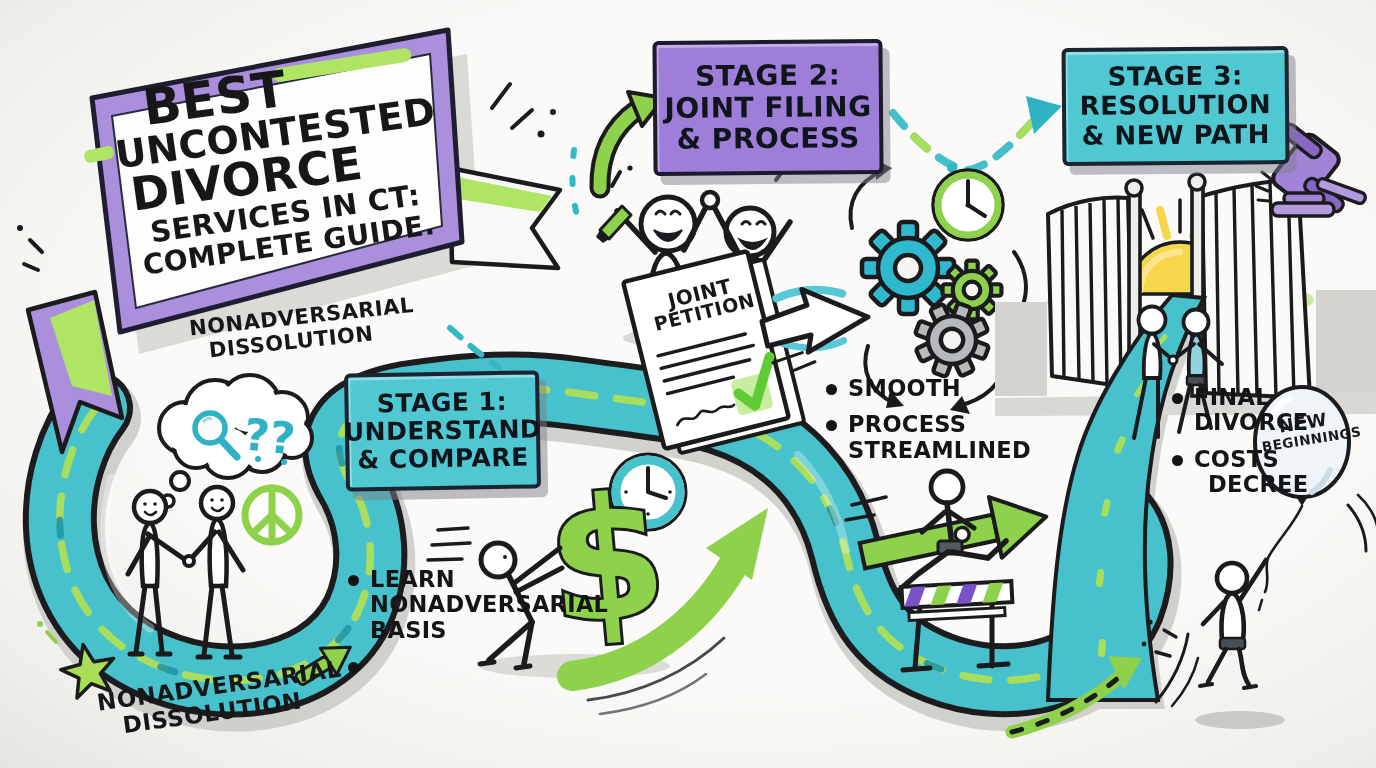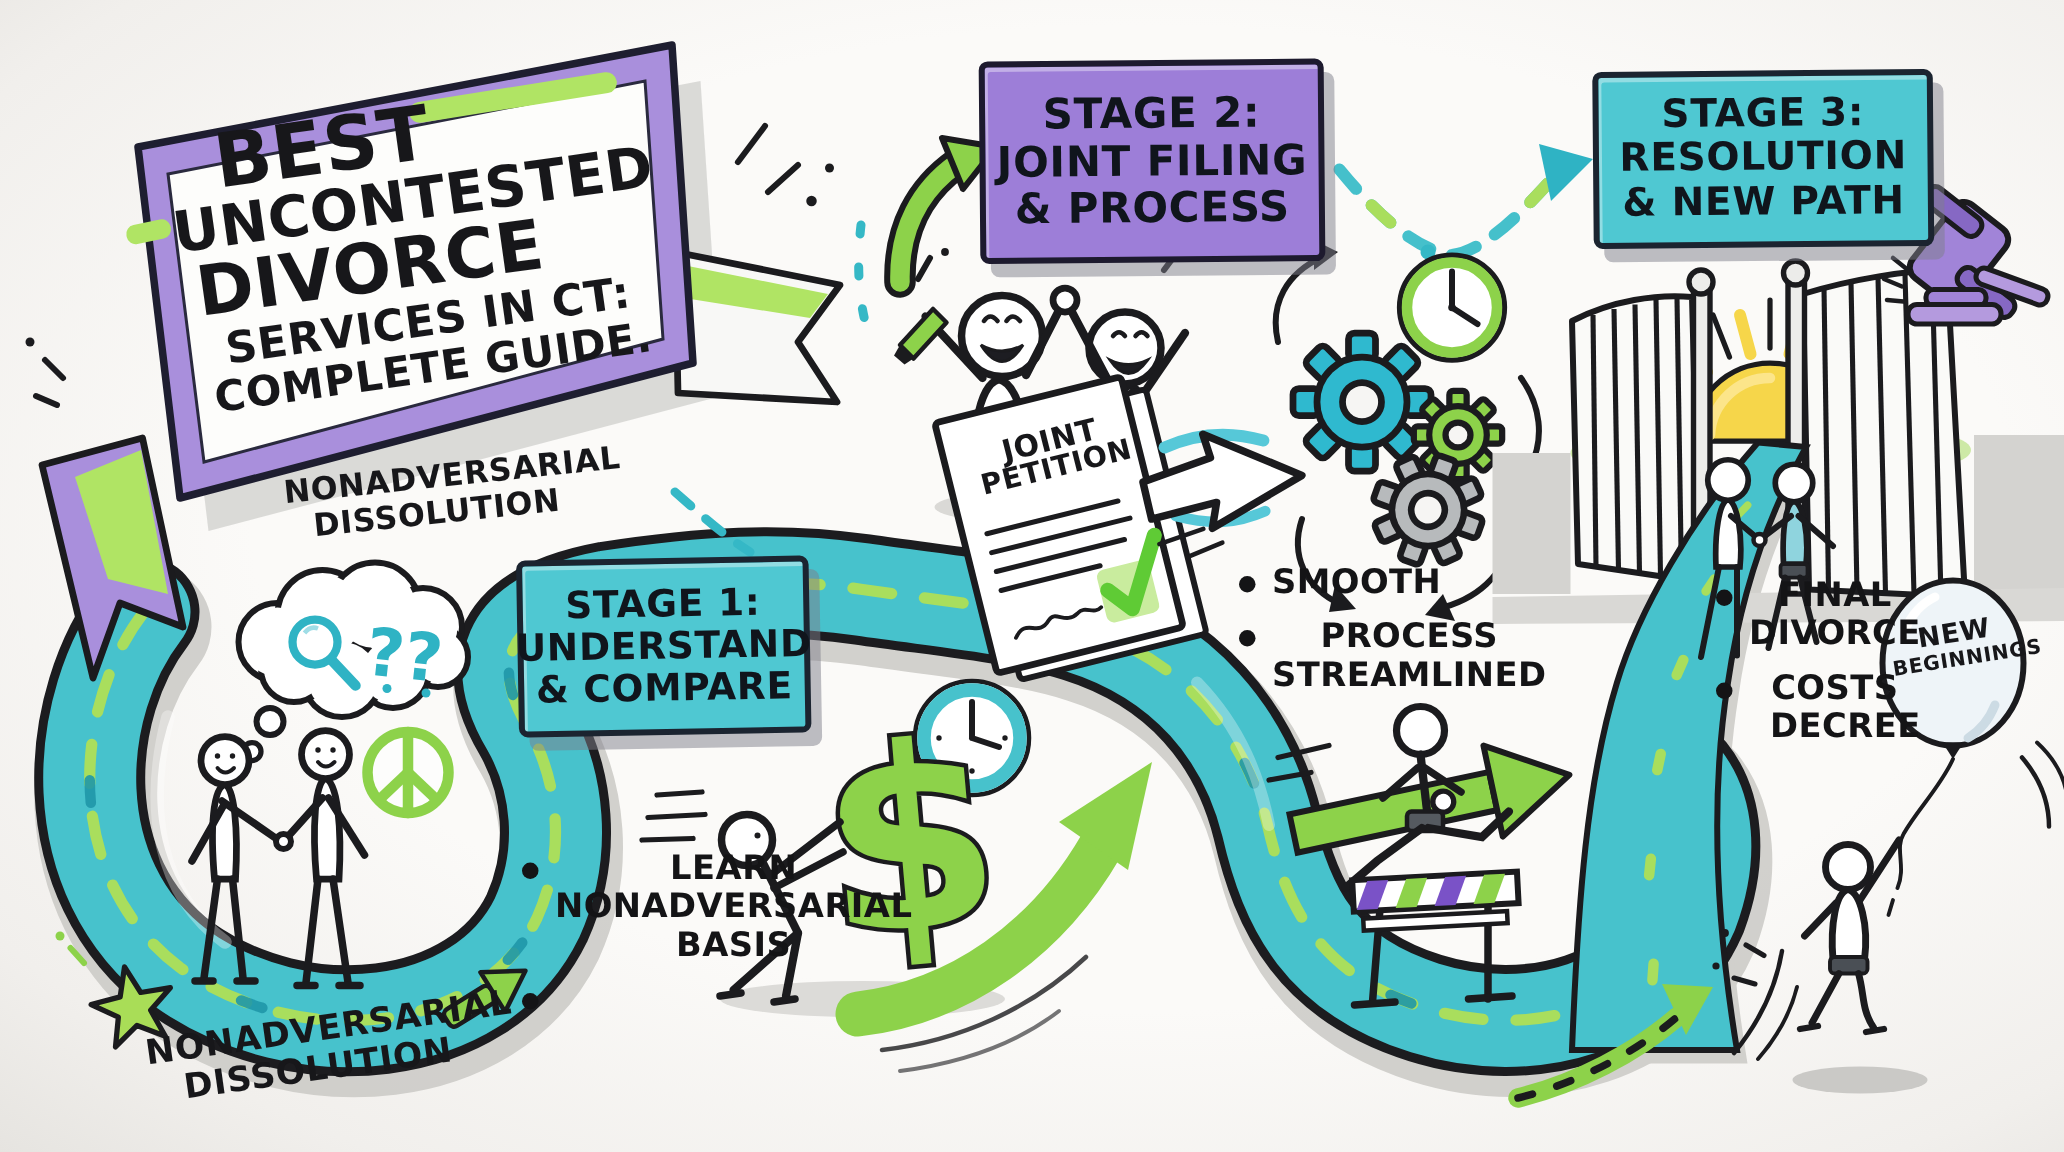--- a/index.html
+++ b/index.html
@@ -32,25 +32,25 @@
   .stage-1{left:345px;top:372px;width:187px;height:110px;background:#4fc8d2;font-size:25px;transform:rotate(-1deg);}
   .stage-2{left:653px;top:40px;width:222px;height:127px;background:#9d7ed8;font-size:28px;transform:rotate(-.5deg);border-color:#1d1a2e;}
   .stage-3{left:1062px;top:47px;width:219px;height:110px;background:#4fc8d2;font-size:26px;transform:rotate(-.5deg);}
 
   .doc-title{left:641px;top:283px;width:122px;transform:rotate(-14deg);text-align:center;font-size:20px;line-height:1.0;}
   .doc-title .l2{font-size:19px;}
 
   .bullets{position:absolute;color:#141416;font-weight:bold;font-size:22.5px;letter-spacing:.3px;}
   .bullet-item{display:flex;gap:11px;margin-bottom:11px;}
   .bullet-item .dot{width:11px;height:11px;border-radius:50%;background:#141416;margin-top:8px;flex:none;}
-  .blines span{display:block;line-height:1.13;white-space:nowrap;text-align:center;}
+  .blines span{display:block;line-height:1.13;white-space:nowrap;}
   .blines .ind{padding-left:14px;}
   .bullets-1{left:348px;top:567px;}
   .bullets-2{left:826px;top:376px;}
-  .bullets-3{left:1144px;top:385px;}
+  .bullets-3{left:1172px;top:385px;}
 
   .balloon-text{left:1260px;top:414px;width:88px;transform:rotate(-9deg);text-align:center;line-height:1.05;}
   .balloon-text .l1{font-size:18px;}
   .balloon-text .l2{font-size:13.5px;}
 </style>
 </head>
 <body>
 
 <div class="canvas">
 

